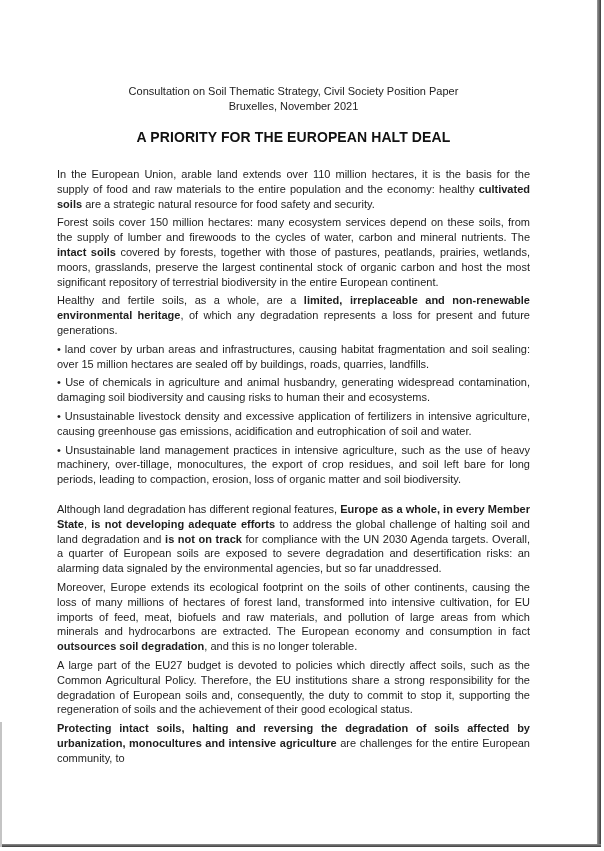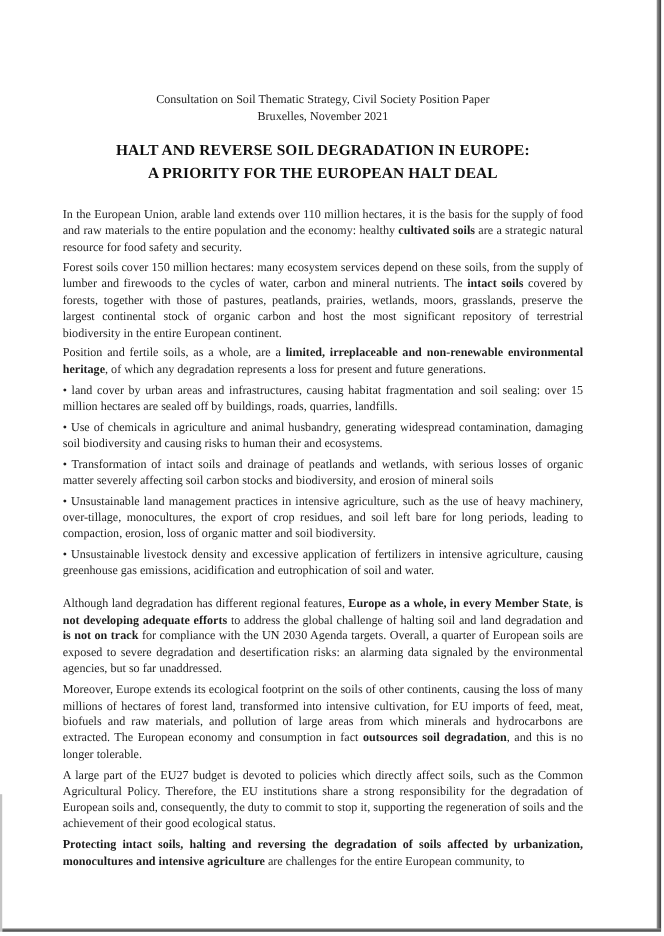--- a/index.html
+++ b/index.html
@@ -6,21 +6,21 @@
     margin: 0;
     padding: 0;
     background: #ffffff;
   }
   .page {
     position: relative;
     width: 604px;
     height: 851px;
     background: #ffffff;
     overflow: hidden;
-    font-family: Liberation Serif, serif;
+    font-family: Liberation Sans, sans-serif;
     color: #1c1c1c;
   }
   
   .edge-right {
     position: absolute;
     top: 0;
     right: 3px;
     width: 4px;
     height: 845px;
     background: linear-gradient(to right, #9a9a9a, #3c3c3c);
@@ -88,32 +88,30 @@
   <div class="edge-bottom"></div>
   <div class="edge-left-low"></div>
 
   <div class="content">
     <div class="doc-header">
       <div>Consultation on Soil Thematic Strategy, Civil Society Position Paper</div>
       <div>Bruxelles, November 2021</div>
     </div>
 
     <div class="doc-title">
-      <div>HALT AND REVERSE SOIL DEGRADATION IN EUROPE:</div>
       <div>A PRIORITY FOR THE EUROPEAN HALT DEAL</div>
     </div>
 
     <div class="doc-body">
         <p class="para"><span>In the European Union, arable land extends over 110 million hectares, it is the basis for the supply of food and raw materials to the entire population and the economy: healthy </span><span class="b">cultivated soils</span><span> are a strategic natural resource for food safety and security.</span></p>
         <p class="para"><span>Forest soils cover 150 million hectares: many ecosystem services depend on these soils, from the supply of lumber and firewoods to the cycles of water, carbon and mineral nutrients. The </span><span class="b">intact soils</span><span> covered by forests, together with those of pastures, peatlands, prairies, wetlands, moors, grasslands, preserve the largest continental stock of organic carbon and host the most significant repository of terrestrial biodiversity in the entire European continent.</span></p>
-        <p class="para"><span>Position and fertile soils, as a whole, are a </span><span class="b">limited, irreplaceable and non-renewable environmental heritage</span><span>, of which any degradation represents a loss for present and future generations.</span></p>
+        <p class="para"><span>Healthy and fertile soils, as a whole, are a </span><span class="b">limited, irreplaceable and non-renewable environmental heritage</span><span>, of which any degradation represents a loss for present and future generations.</span></p>
         <p class="para"><span>• land cover by urban areas and infrastructures, causing habitat fragmentation and soil sealing: over 15 million hectares are sealed off by buildings, roads, quarries, landfills.</span></p>
         <p class="para"><span>• Use of chemicals in agriculture and animal husbandry, generating widespread contamination, damaging soil biodiversity and causing risks to human their and ecosystems.</span></p>
-        <p class="para"><span>• Transformation of intact soils and drainage of peatlands and wetlands, with serious losses of organic matter severely affecting soil carbon stocks and biodiversity, and erosion of mineral soils</span></p>
+        <p class="para"><span>• Unsustainable livestock density and excessive application of fertilizers in intensive agriculture, causing greenhouse gas emissions, acidification and eutrophication of soil and water.</span></p>
         <p class="para"><span>• Unsustainable land management practices in intensive agriculture, such as the use of heavy machinery, over-tillage, monocultures, the export of crop residues, and soil left bare for long periods, leading to compaction, erosion, loss of organic matter and soil biodiversity.</span></p>
-        <p class="para"><span>• Unsustainable livestock density and excessive application of fertilizers in intensive agriculture, causing greenhouse gas emissions, acidification and eutrophication of soil and water.</span></p>
         <p class="para gap"><span>Although land degradation has different regional features, </span><span class="b">Europe as a whole, in every Member State</span><span>, </span><span class="b">is not developing adequate efforts</span><span> to address the global challenge of halting soil and land degradation and </span><span class="b">is not on track</span><span> for compliance with the UN 2030 Agenda targets. Overall, a quarter of European soils are exposed to severe degradation and desertification risks: an alarming data signaled by the environmental agencies, but so far unaddressed.</span></p>
         <p class="para"><span>Moreover, Europe extends its ecological footprint on the soils of other continents, causing the loss of many millions of hectares of forest land, transformed into intensive cultivation, for EU imports of feed, meat, biofuels and raw materials, and pollution of large areas from which minerals and hydrocarbons are extracted. The European economy and consumption in fact </span><span class="b">outsources soil degradation</span><span>, and this is no longer tolerable.</span></p>
         <p class="para"><span>A large part of the EU27 budget is devoted to policies which directly affect soils, such as the Common Agricultural Policy. Therefore, the EU institutions share a strong responsibility for the degradation of European soils and, consequently, the duty to commit to stop it, supporting the regeneration of soils and the achievement of their good ecological status.</span></p>
         <p class="para"><span class="b">Protecting intact soils, halting and reversing the degradation of soils affected by urbanization, monocultures and intensive agriculture</span><span> are challenges for the entire European community, to</span></p>
       </div>
   </div>
 </div>
 
 </body></html>

